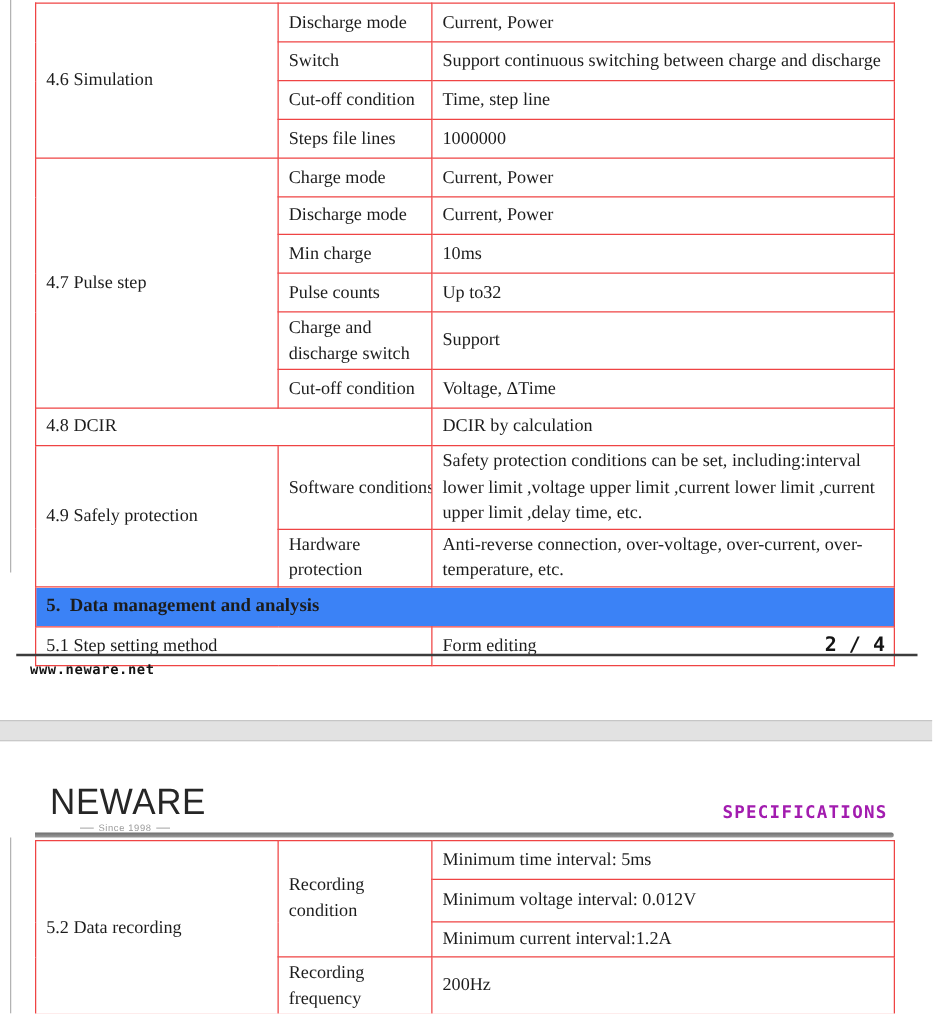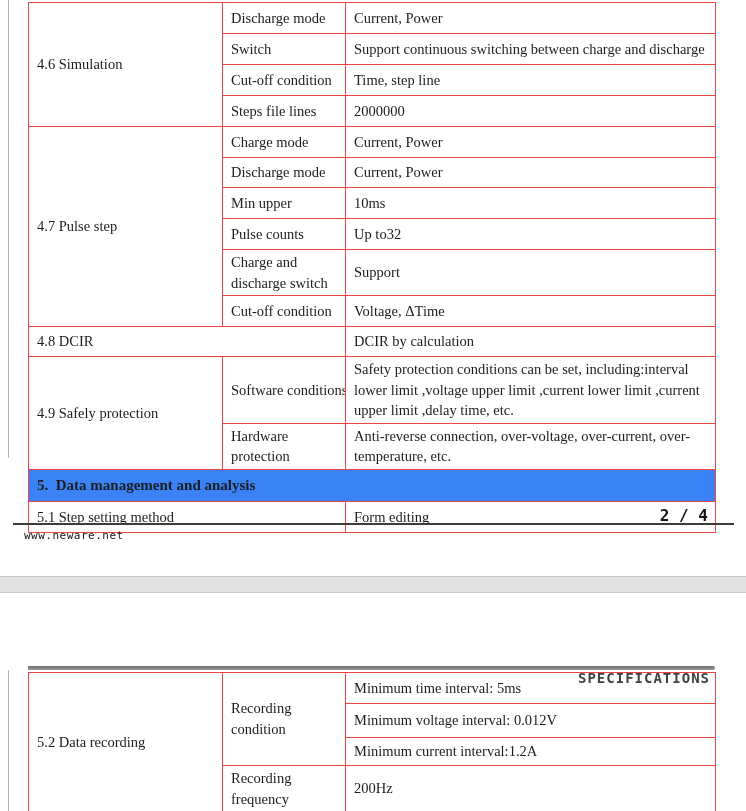--- a/index.html
+++ b/index.html
@@ -25,35 +25,35 @@
     border:1px solid #ef4444;padding:2px 6px 2px 8px;vertical-align:middle;
     overflow:hidden;box-sizing:border-box;
   }
   .t-top{top:2px;}
   .t-bot{top:78px;}
   td.sec-header{background:#3b82f6;font-weight:bold;font-size:15px;padding-left:10px;}
   td.nowrap{white-space:nowrap;}
 
   .footer-rule{position:absolute;left:13px;top:523px;width:721px;height:2px;background:#3c3c3c;}
   .footer-site{position:absolute;left:24px;top:529px;
-    font-family:"DejaVu Sans Mono", monospace;font-size:11px;font-weight:normal;
+    font-family:"DejaVu Sans Mono", monospace;font-size:11px;font-weight:bold;
     letter-spacing:.5px;color:#141414;}
   .footer-page{position:absolute;right:38px;top:506px;
     font-family:"DejaVu Sans Mono", monospace;font-size:16px;font-weight:bold;color:#141414;}
 
   .logo{position:absolute;left:40px;top:34px;width:120px;text-align:center;}
   .logo-brand{font-family:"Liberation Sans", sans-serif;font-size:28px;font-weight:400;
     letter-spacing:.5px;color:#262626;line-height:1;transform:scaleY(1.05);}
   .logo-tagline{margin-top:2px;font-family:"Liberation Sans", sans-serif;font-size:7.5px;
     color:#9a9a9a;letter-spacing:.5px;display:flex;align-items:center;justify-content:center;gap:4px;}
   .tag-dash{display:inline-block;width:11px;height:0;border-top:1px solid #b5b5b5;}
 
   .doc-title{position:absolute;right:36px;top:48px;
     font-family:"DejaVu Sans Mono", monospace;font-size:14px;font-weight:bold;
-    letter-spacing:1px;color:#404040;margin-top:28px;}
+    letter-spacing:1px;color:#a21caf;}
 
   .header-bar{position:absolute;left:28px;top:72px;width:687px;height:4px;
     background:linear-gradient(#6e6e6e,#9c9c9c);border-radius:0 3px 3px 0;}
 </style>
 </head>
 <body>
 
 <div class="screen">
 
   <div class="page page2">
@@ -75,34 +75,34 @@
       <tr style="height:31px">
         <td>Switch</td>
         <td>Support continuous switching between charge and discharge</td>
       </tr>
       <tr style="height:31px">
         <td>Cut-off condition</td>
         <td>Time, step line</td>
       </tr>
       <tr style="height:31px">
         <td>Steps file lines</td>
-        <td>2000000</td>
+        <td>1000000</td>
       </tr>
 
       <tr style="height:31px">
         <td rowspan="6">4.7 Pulse step</td>
         <td>Charge mode</td>
         <td>Current, Power</td>
       </tr>
       <tr style="height:30px">
         <td>Discharge mode</td>
         <td>Current, Power</td>
       </tr>
       <tr style="height:31px">
-        <td>Min upper</td>
+        <td>Min charge</td>
         <td>10ms</td>
       </tr>
       <tr style="height:31px">
         <td>Pulse counts</td>
         <td>Up to32</td>
       </tr>
       <tr style="height:42px">
         <td>Charge and discharge switch</td>
         <td>Support</td>
       </tr>
@@ -138,20 +138,28 @@
       </table>
 
     <div class="footer-rule"></div>
     <div class="footer-site">www.neware.net</div>
     <div class="footer-page">2 / 4</div>
   </div>
 
   <div class="page-gap"></div>
 
   <div class="page page3">
+    <div class="logo">
+      <div class="logo-brand">NEWARE</div>
+      <div class="logo-tagline">
+        <span class="tag-dash"></span>
+        <span>Since 1998</span>
+        <span class="tag-dash"></span>
+      </div>
+    </div>
     <div class="doc-title">SPECIFICATIONS</div>
     <div class="header-bar"></div>
     <div class="sliver-line sliver-p3"></div>
 
     <table class="spec t-bot">
       <colgroup>
           <col style="width:194px">
           <col style="width:123px">
           <col style="width:370px">
         </colgroup>

